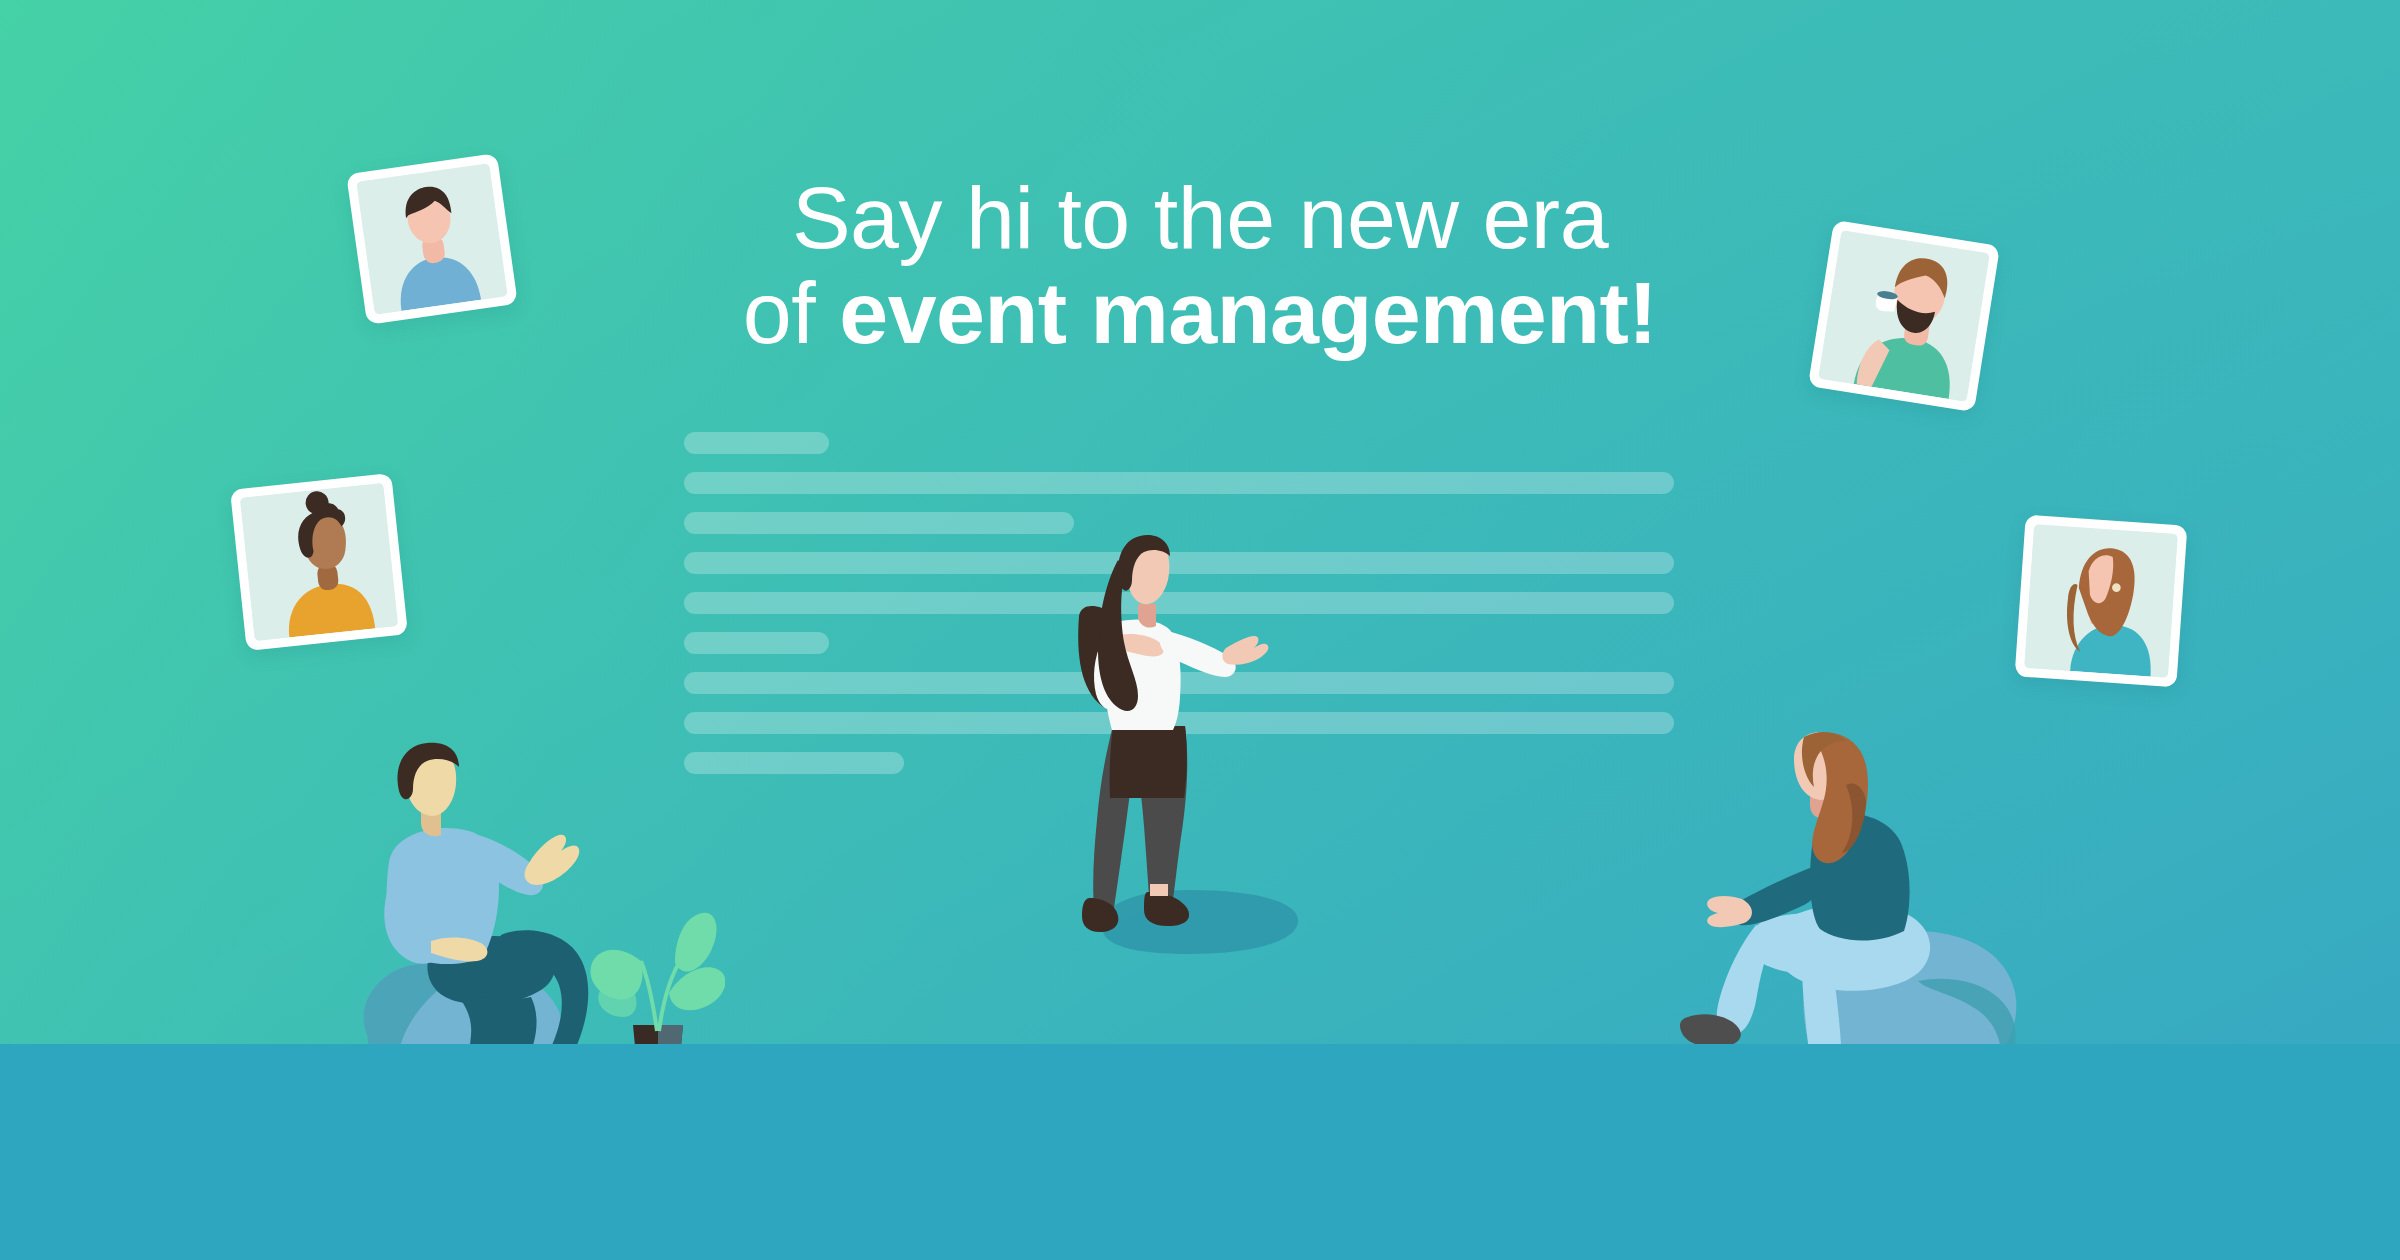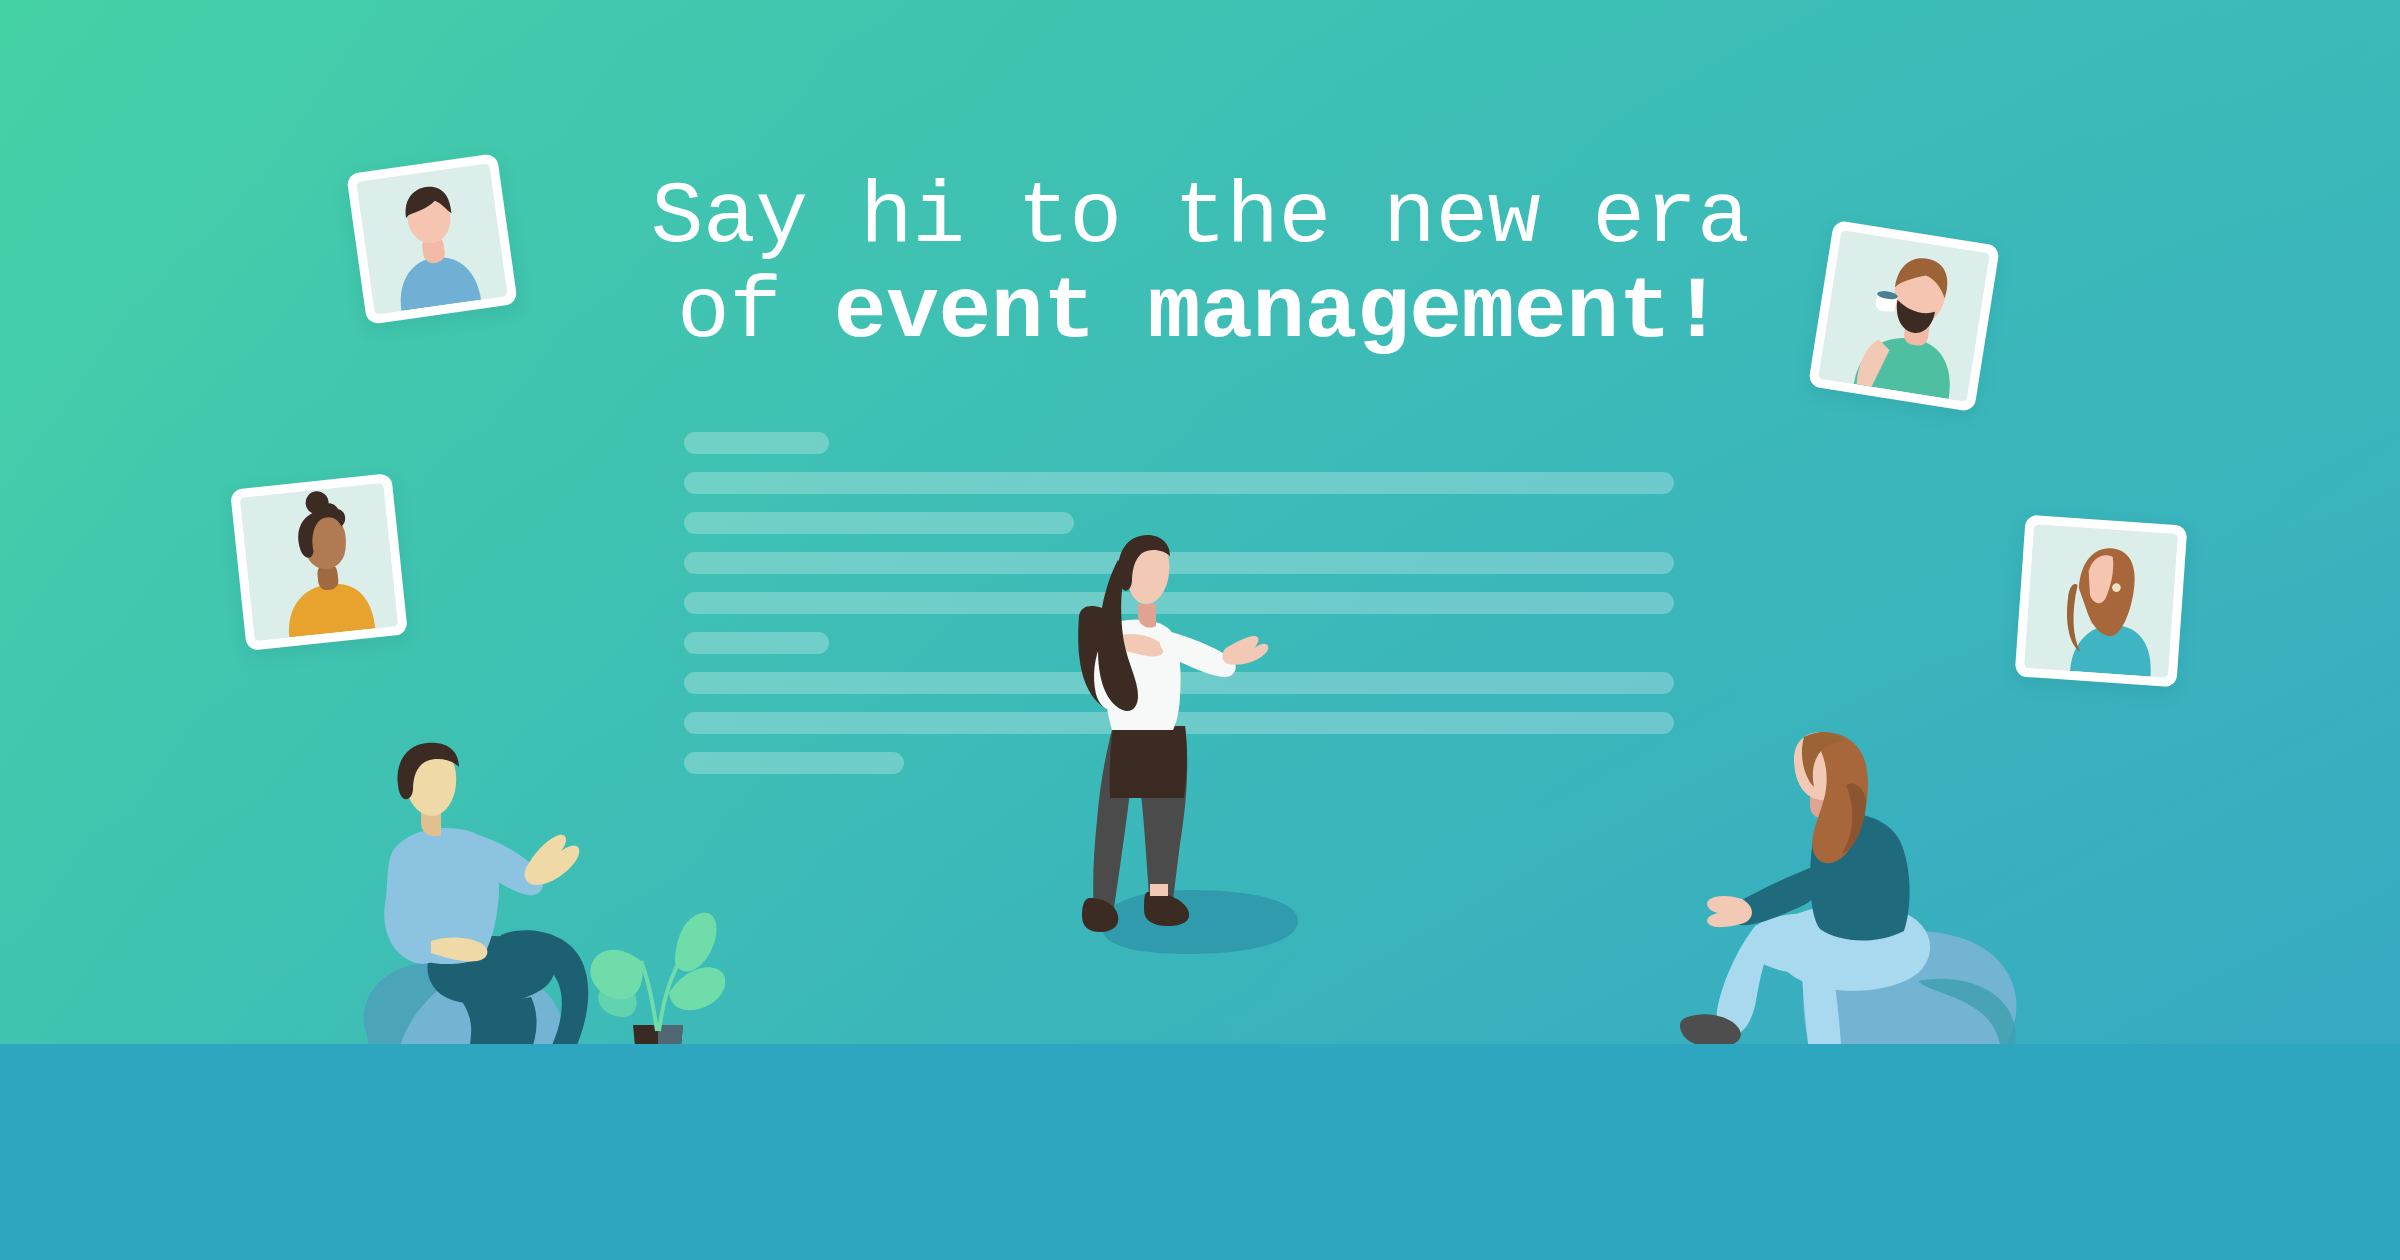--- a/index.html
+++ b/index.html
@@ -6,21 +6,21 @@
   html, body {
     margin: 0;
     padding: 0;
     background: #2fa6bf;
   }
   #stage {
     position: relative;
     width: 2400px;
     height: 1044px;
     overflow: hidden;
-    font-family: Liberation Mono, monospace;
+    font-family: Liberation Sans, sans-serif;
   }
   #bg {
     position: absolute;
     inset: 0;
   }
   
   #headline {
     position: absolute;
     left: 0;
     top: 150px;

